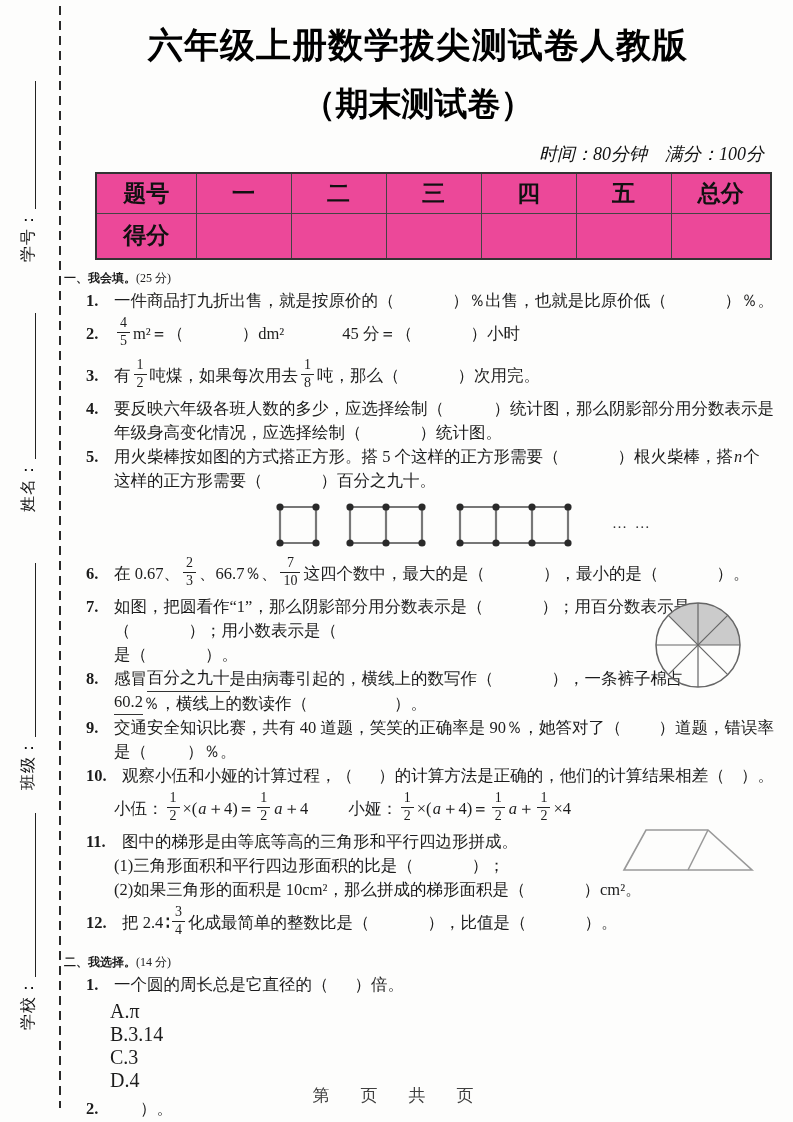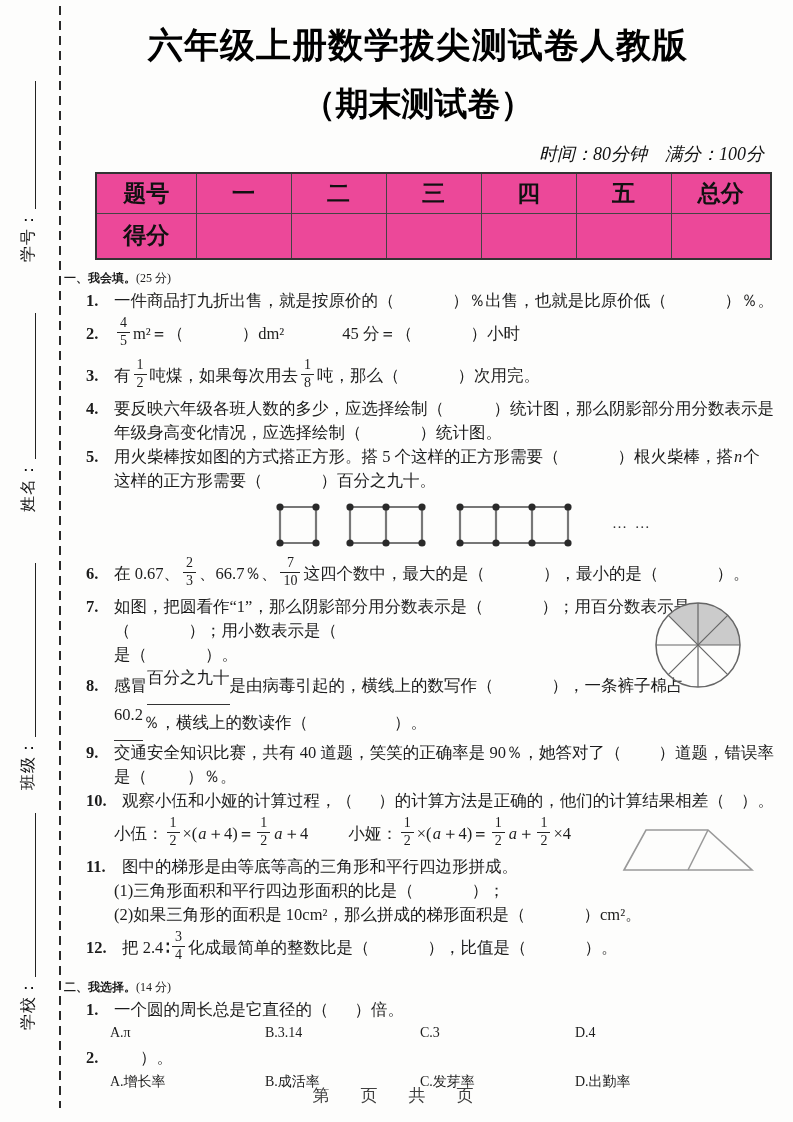--- a/index.html
+++ b/index.html
@@ -55,24 +55,24 @@
   .bk-l{ display:inline-block; width:86px; }
   .bk-m{ display:inline-block; width:40px; }
   .bk-s{ display:inline-block; width:26px; }
   .gap { display:inline-block; width:58px; }
   .gap-s { display:inline-block; width:40px; }
   .frac { display:inline-flex; flex-direction:column; align-items:center; vertical-align:middle;
           font-size:14px; line-height:1.2; margin:0 3px; transform:translateY(-1px); }
   .frac .fd { border-top:1.2px solid #222; padding:0 3px; }
   .frac .fn { padding:0 3px; }
   .var { font-style:italic; padding:0 1px; }
-  .ul { border-bottom:1.2px solid #333; padding-bottom:15px; }
+  .ul { border-bottom:1.2px solid #333; padding-bottom:2px; }
   .mstick-row { display:flex; align-items:center; margin:4px 0 2px 186px; height:54px; }
   .mstick-row .dots { font-size:15px; margin-left:8px; letter-spacing:2px; color:#333; }
-  .opts { display:flex; padding-left:48px; margin:3px 0 5px 0; font-size:14px; }
+  .opts { display:flex; padding-left:48px; margin:3px 0 5px 0; font-size:20px;flex-direction:column; }
   .opt { width:155px; }
   .figure { position:absolute; }
   .footer { position:absolute; left:0; top:1084px; width:793px; text-align:center;
             font-size:17px; letter-spacing:7px; color:#404040; }
 </style>
 </head>
 <body>
 
 <div class="page">
 

